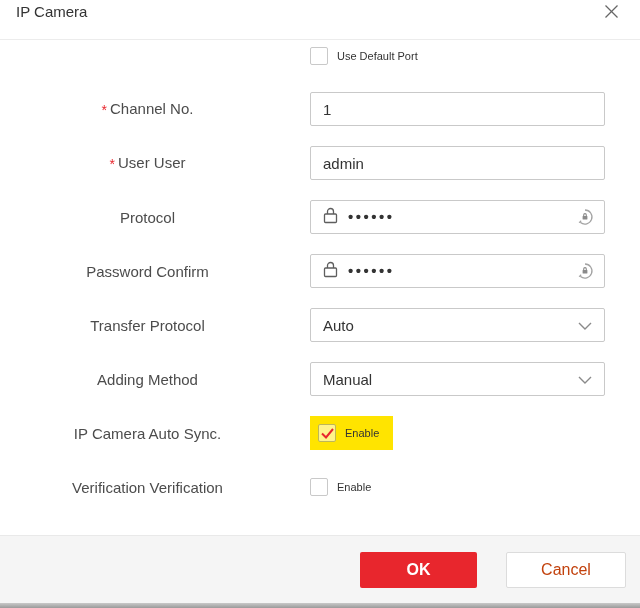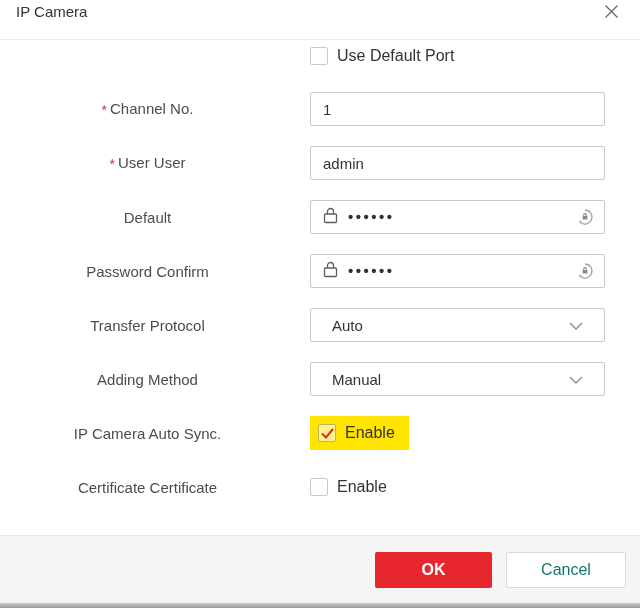--- a/index.html
+++ b/index.html
@@ -55,56 +55,56 @@
     margin-left:10px;line-height:1;transform:translateY(-1px);
   }
   .lock-icon svg{stroke:#5e5e5e;}
   .kbd-icon{margin-left:auto;display:flex;align-items:center;cursor:pointer;}
 
   
   .select-box{
     width:295px;height:34px;box-sizing:border-box;
     border:1px solid #c9c9c9;border-radius:2px;background:#fff;
     display:flex;align-items:center;justify-content:space-between;
-    padding:0 21px;cursor:pointer;
+    padding:0 12px;cursor:pointer;
   }
   .select-value{font-size:15px;color:#333;}
   .chevron svg{stroke:#8a8a8a;}
 
   
   .checkbox{
     width:18px;height:18px;box-sizing:border-box;flex:0 0 18px;
     border:1px solid #c9c9c9;border-radius:2px;background:#fff;
     display:flex;align-items:center;justify-content:center;cursor:pointer;
   }
   .checkbox .check{display:none;}
   .checkbox.checked .check{display:block;}
   .checkbox.on-yellow{background:rgba(255,255,255,.55);border-color:#bdb65a;}
-  .cb-label{font-size:16px;color:#333;margin-left:9px;}
+  .cb-label{font-size:11px;color:#333;margin-left:9px;}
 
   .highlight{
     background:#ffe400;height:34px;box-sizing:border-box;
     display:inline-flex;align-items:center;
     padding:0 14px 0 8px;
   }
 
   
   .footer{
     position:absolute;left:0;right:0;bottom:5px;height:68px;box-sizing:border-box;
     background:#f5f5f5;border-top:1px solid #e9e9e9;
     display:flex;align-items:center;justify-content:flex-end;
-    gap:14px;padding-right:14px;
+    gap:29px;padding-right:14px;
   }
   .btn{
     height:36px;box-sizing:border-box;border-radius:2px;
     font-size:16px;display:flex;align-items:center;justify-content:center;
     cursor:pointer;font-family:"Liberation Sans","DejaVu Sans",sans-serif;
   }
   .btn-ok{width:117px;background:#e8262d;color:#fff;font-weight:bold;border:none;}
-  .btn-cancel{width:120px;background:#fff;color:#0f766e;border:1px solid #dcdcdc;text-align:right;}
+  .btn-cancel{width:120px;background:#fff;color:#c2410c;border:1px solid #dcdcdc;text-align:right;}
 
   .bottom-edge{
     position:absolute;left:0;right:0;bottom:0;height:5px;
     background:linear-gradient(#c9c9c9,#9a9a9a);
   }
 </style>
 </head>
 <body>
 
 <div class="dialog">
@@ -139,21 +139,21 @@
     </div>
 
     <div class="row">
       <div class="label-col"><span class="required-star">*</span><span>User User</span></div>
       <div class="control-col">
         <input class="text-input" type="text" value="admin" style="">
       </div>
     </div>
 
     <div class="row">
-      <div class="label-col">Default</div>
+      <div class="label-col">Protocol</div>
       <div class="control-col">
         <div class="field-box">
           <span class="lock-icon">
             <svg width="15" height="17" viewBox="0 0 15 17" fill="none" stroke-width="1.3">
               <rect x="1.5" y="7" width="12" height="8.5" rx="1"></rect>
               <path d="M4.5 7 V4.5 a3 3 0 0 1 6 0 V7"></path>
             </svg>
           </span>
           <span class="pwd-dots">••••••</span>
           <span class="kbd-icon">
@@ -227,21 +227,21 @@
             <svg class="check" width="13" height="11" viewBox="0 0 13 11" fill="none" stroke="#e8262d" stroke-width="2">
                 <polyline points="1,5.5 5,9.5 12,1"></polyline>
               </svg>
           </span>
           <span class="cb-label">Enable</span>
         </span>
       </div>
     </div>
 
     <div class="row cert">
-      <div class="label-col">Certificate Certificate</div>
+      <div class="label-col">Verification Verification</div>
       <div class="control-col">
         <span class="checkbox">
           
         </span>
         <span class="cb-label">Enable</span>
       </div>
     </div>
 
   </div>
 

